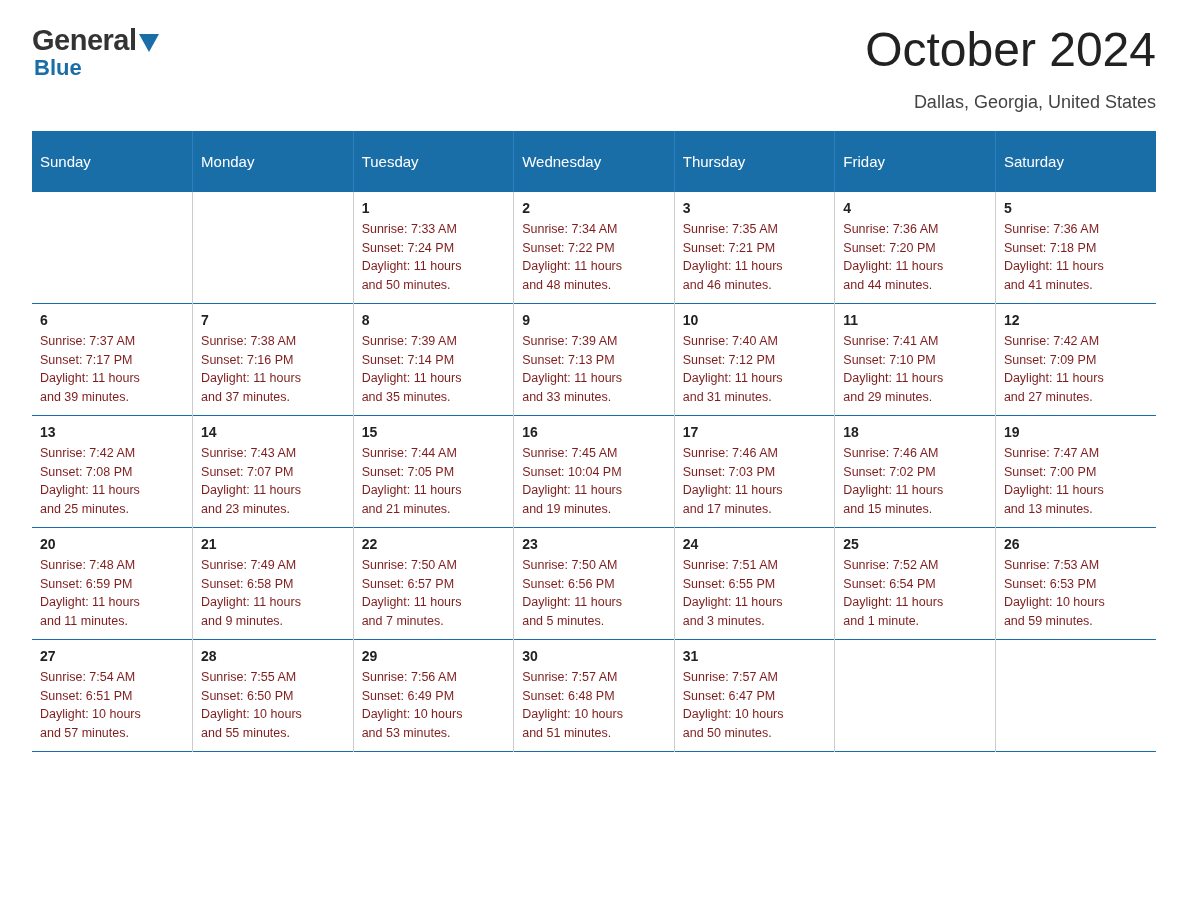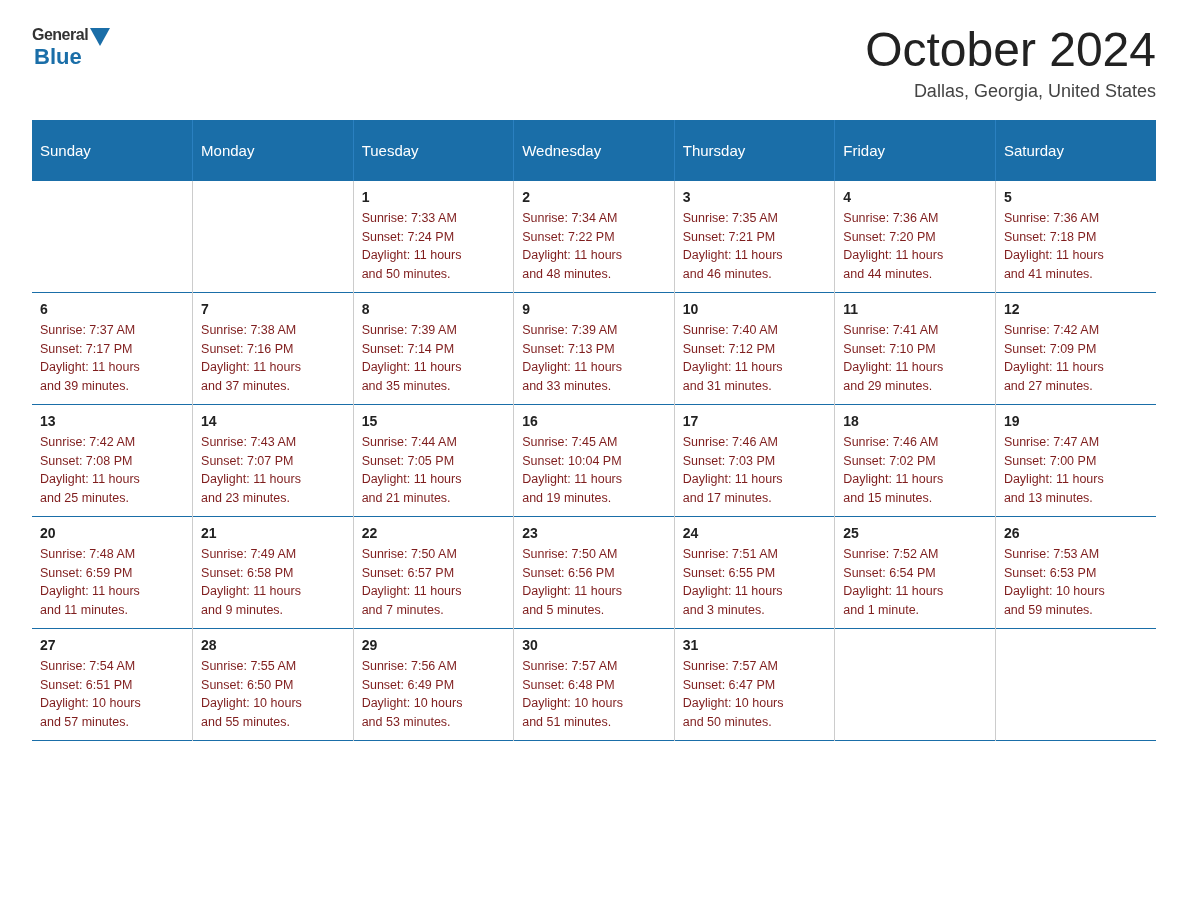--- a/index.html
+++ b/index.html
@@ -20,21 +20,21 @@
       display: flex;
       flex-direction: column;
       align-items: flex-start;
     }
     .logo-top {
       display: flex;
       align-items: center;
       gap: 0;
     }
     .logo-general {
-      font-size: 16px;
+      font-size: 29px;
       font-weight: bold;
       color: #333;
       letter-spacing: -0.5px;
     }
     .logo-triangle {
       width: 0;
       height: 0;
       border-left: 10px solid transparent;
       border-right: 10px solid transparent;
       border-top: 18px solid #1a6ea8;
@@ -53,21 +53,21 @@
     }
     .month-title {
       font-size: 48px;
       font-weight: normal;
       color: #222;
       line-height: 1.1;
     }
     .location {
       font-size: 18px;
       color: #444;
-      margin-top: 4px;
+      margin-top: 15px;
       text-align: right;
     }
     table {
       width: 100%;
       border-collapse: collapse;
       font-size: 13px;
     }
     thead tr th {
       background: #1a6ea8;
       color: #fff;

